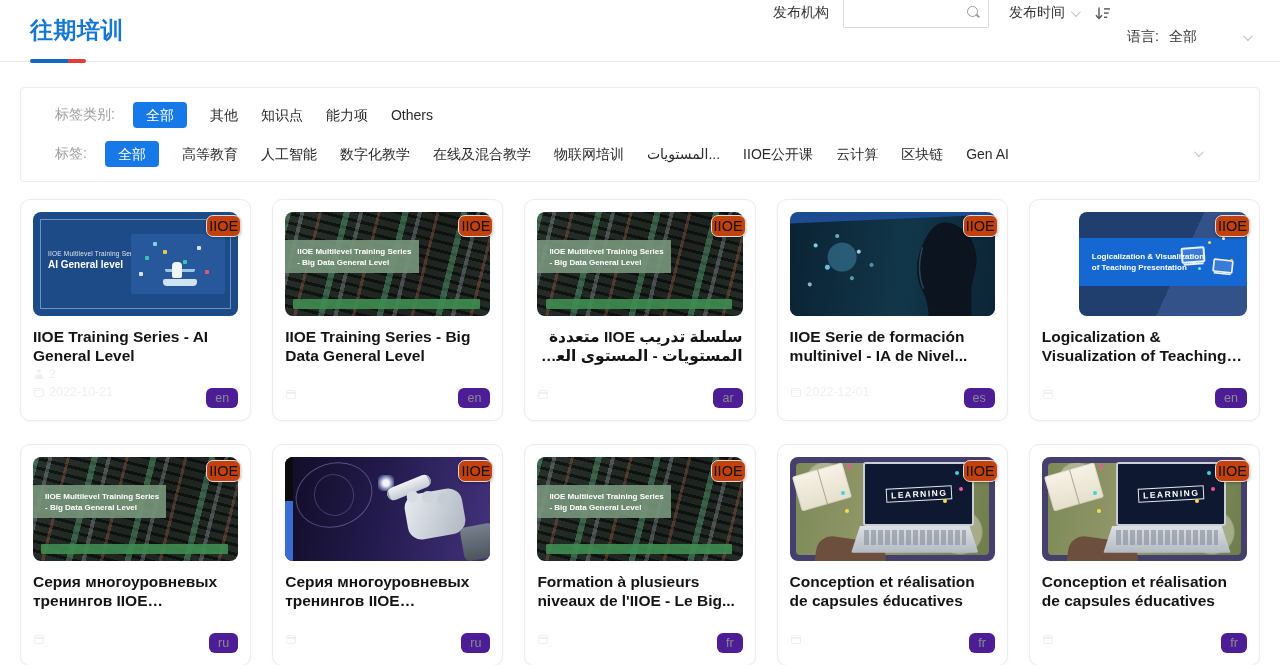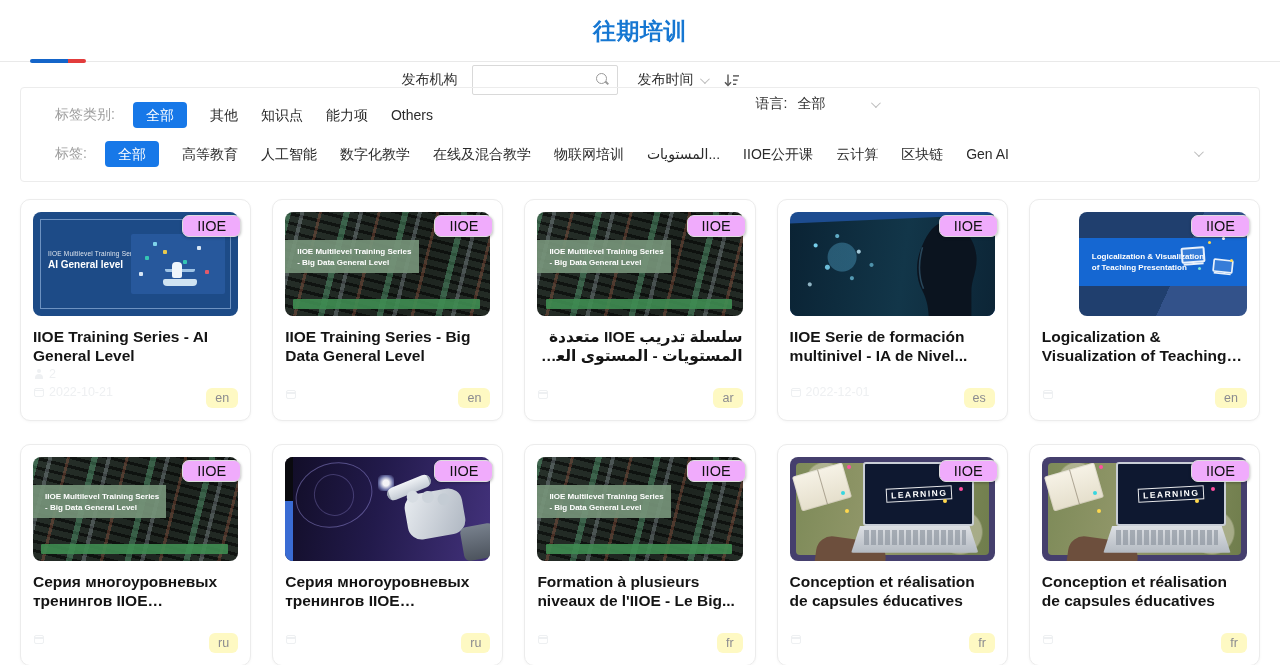--- a/index.html
+++ b/index.html
@@ -1,21 +1,21 @@
 <!DOCTYPE html>
 <html><head>
 <meta charset="utf-8">
 <style>
   * { margin:0; padding:0; box-sizing:border-box; }
   html,body { width:1280px; height:665px; background:#fff; overflow:hidden;
     font-family:"Liberation Sans","DejaVu Sans",sans-serif; }
 
   
-  .header { display:flex; justify-content:space-between; align-items:center;
-    padding:16px 30px 0 30px; height:46px;flex-direction:column; }
+  .header { display:flex; justify-content:space-between; align-items:flex-end;
+    padding:16px 30px 0 30px; height:46px; }
   .page-title { color:#1677d2; font-size:23px; font-weight:bold; letter-spacing:.5px; }
   .toolbar { display:flex; align-items:center; font-size:14px; color:#333; }
   .toolbar-label { margin-right:14px; }
   .search-box { position:relative; width:146px; height:30px; margin-right:20px; }
   .search-box input { width:100%; height:100%; border:1px solid #d9d9d9; border-radius:2px;
     padding:0 28px 0 10px; font-size:13px; color:#333; outline:none; }
   .search-icon { position:absolute; right:9px; top:8px; width:13px; height:13px; }
   .search-icon::before { content:""; position:absolute; left:0; top:0; width:9px; height:9px;
     border:1.4px solid #9a9a9a; border-radius:50%; }
   .search-icon::after { content:""; position:absolute; left:9px; top:9px; width:4px; height:1.6px;
@@ -44,41 +44,41 @@
   .tags-expand { position:absolute; right:58px; bottom:20px; cursor:pointer; }
   .tags-expand .chev { margin:0; }
 
   
   .grid { margin:17px 20px 0; display:grid; grid-template-columns:repeat(5,1fr);
     gap:23px 21px; }
   .card { position:relative; height:222px; background:#fff; border:1px solid #ececec;
     border-radius:10px; padding:12px; box-shadow:0 1px 3px rgba(0,0,0,.04); cursor:pointer; }
   .thumb-wrap { position:relative; height:104px; }
   .thumb { position:absolute; inset:0; border-radius:8px; overflow:hidden; }
-  .iioe-badge { position:absolute; top:3px; right:-3px; background:#f0abfc; border:1px solid #dcdcdc;
-    border-radius:7px; padding:2px 14px; font-size:14.5px; font-weight:500; color:#111;
+  .iioe-badge { position:absolute; top:3px; right:-3px; background:#c2410c; border:1px solid #dcdcdc;
+    border-radius:7px; padding:2px 2px; font-size:14.5px; font-weight:500; color:#111;
     box-shadow:0 1px 3px rgba(0,0,0,.28); z-index:3; }
   .card-title { margin-top:11px; font-size:15.5px; font-weight:bold; color:#141414;
     line-height:19px; max-height:38px; overflow:hidden; display:-webkit-box;
     -webkit-line-clamp:2; -webkit-box-orient:vertical; }
   .card-title[dir="rtl"] { text-align:right; }
   .meta { position:absolute; left:13px; display:flex; align-items:center; gap:5px;
     color:#eef0f2; font-size:12.5px; }
   .meta-user { bottom:39px; }
   .meta-date { bottom:21px; }
   .i-user { position:relative; width:10px; height:10px; }
   .i-user::before { content:""; position:absolute; left:3px; top:0; width:4px; height:4px;
     border-radius:50%; background:currentColor; }
   .i-user::after { content:""; position:absolute; left:1px; top:5px; width:8px; height:5px;
     border-radius:4px 4px 0 0; background:currentColor; }
   .i-cal { position:relative; width:10px; height:9px; border:1px solid currentColor;
     border-radius:2px; }
   .i-cal::before { content:""; position:absolute; left:0; right:0; top:1px; height:1.5px;
     background:currentColor; }
-  .lang-badge { position:absolute; right:12px; bottom:12px; background:#fef9c3;
+  .lang-badge { position:absolute; right:12px; bottom:12px; background:#4c1d95;
     color:#8b8b90; font-size:12.5px; padding:3px 9px; border-radius:6px; }
 
   
   .t-ai-general { background:#1d4b87; }
   .t-ai-general .inner-frame { position:absolute; inset:7px; border:1px solid rgba(175,205,240,.55); }
   .t-ai-general .cap { position:absolute; left:15px; top:38px; color:#fff; }
   .t-ai-general .cap .l1 { font-size:6.5px; opacity:.85; letter-spacing:.2px; }
   .t-ai-general .cap .l2 { font-size:10px; font-weight:bold; margin-top:2px; }
   .t-ai-general .illu { position:absolute; right:13px; top:22px; width:46%; height:58%;
     background:#27589c; border-radius:2px; }

